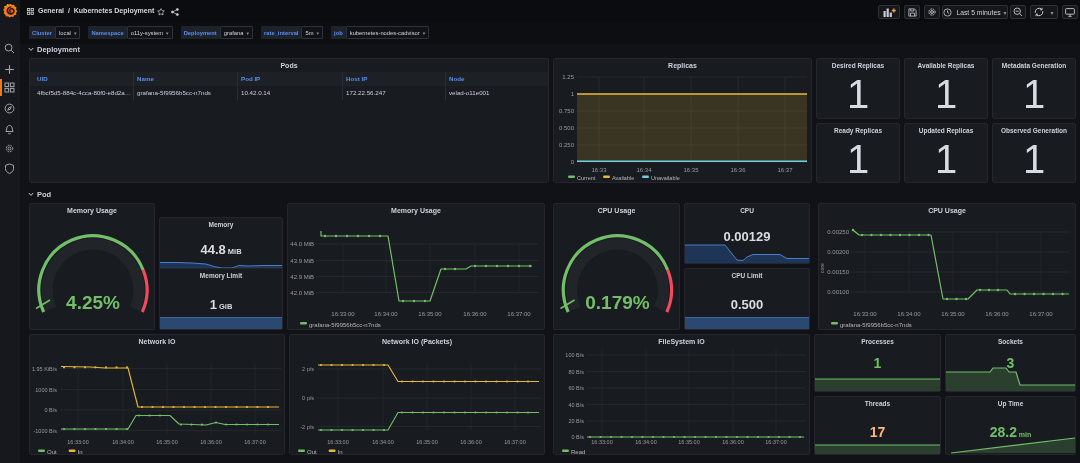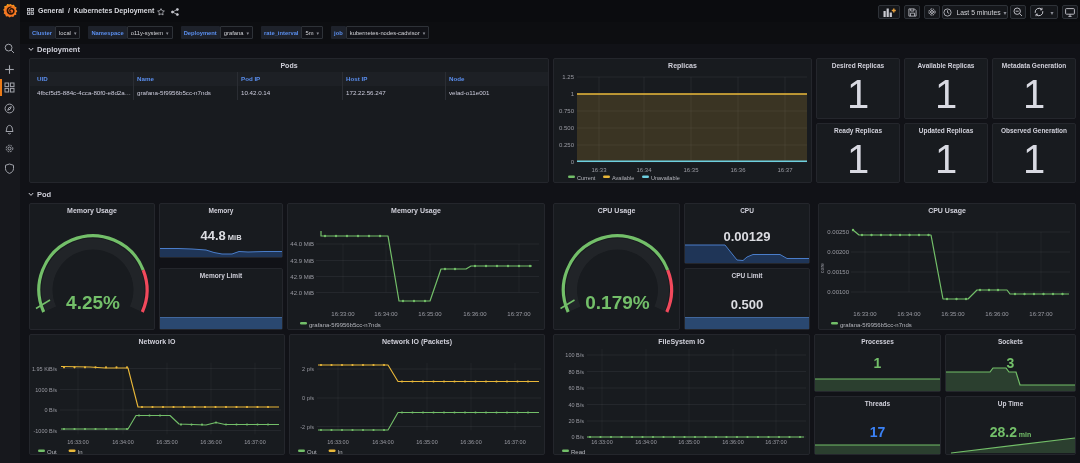--- a/index.html
+++ b/index.html
@@ -273,30 +273,31 @@
 <div class="panel" style="left:553px;top:203px;width:127px;height:127px">
     <div class="pt">CPU Usage</div>
     <svg width="127" height="127" viewBox="0 0 127 127">
       <path d="M 21.5 104.7 A 46 46 0 1 1 105.5 104.7" fill="none" stroke="rgba(255,255,255,0.045)" stroke-width="11"></path>
       <path d="M 14.2 108.0 A 54 54 0 1 1 113.7 66.1" fill="none" stroke="#73bf69" stroke-width="3.2"></path>
       <path d="M 113.7 66.1 A 54 54 0 0 1 112.8 108.0" fill="none" stroke="#f2495c" stroke-width="3.2"></path>
       <line x1="20.5" y1="96" x2="6.5" y2="104.5" stroke="#73bf69" stroke-width="1.5"></line>
       <text x="63.5" y="105" font-size="19" font-weight="700" fill="#73bf69" text-anchor="middle">0.179%</text>
     </svg>
   </div>
-<div class="panel" style="left:159px;top:203px;width:124px;height:55px">
+<div class="panel" style="left:159px;top:217px;width:124px;height:55px">
     <div class="pt" style="font-size:6.5px">Memory</div>
     <div class="big1" style="top:24px;font-size:13px;line-height:15px;font-weight:700;color:#dcdde2">44.8<span style="font-size:7.5px">&nbsp;MiB</span></div>
     <svg style="top:auto;bottom:0" width="122" height="18" viewBox="0 0 122 18">
       <polygon points="0.0,9.5 18.0,9.5 32.0,10.0 46.0,11.0 54.0,13.5 62.0,15.0 72.0,15.0 79.0,12.5 88.0,13.0 104.0,12.5 122.0,12.5 122,18 0,18" fill="rgba(50,116,217,0.30)"></polygon>
       <polyline points="0.0,9.5 18.0,9.5 32.0,10.0 46.0,11.0 54.0,13.5 62.0,15.0 72.0,15.0 79.0,12.5 88.0,13.0 104.0,12.5 122.0,12.5" fill="none" stroke="#4a7dc9" stroke-width="1"></polyline>
     </svg>
   </div>
 <div class="panel" style="left:159px;top:268px;width:124px;height:62px">
     <div class="pt" style="font-size:6.5px">Memory Limit</div>
+    <div class="big1" style="top:28px;font-size:13px;line-height:15px;font-weight:700;color:#dcdde2">1<span style="font-size:7.5px">&nbsp;GiB</span></div>
     <div class="abs" style="left:0;right:0;bottom:0;height:12px;background:#2a4870;border-top:1px solid #41679c"></div>
   </div>
 <div class="panel" style="left:684px;top:203px;width:126px;height:61px">
     <div class="pt" style="font-size:6.5px">CPU</div>
     <div class="big1" style="top:25px;font-size:13px;line-height:15px;font-weight:700;color:#dcdde2">0.00129</div>
     <svg style="top:auto;bottom:0" width="124" height="22" viewBox="0 0 124 22">
       <polygon points="0.0,4.0 40.0,4.0 52.0,19.0 58.0,19.5 62.0,16.0 68.0,13.5 95.0,13.5 102.0,17.5 124.0,17.5 124,22 0,22" fill="rgba(50,116,217,0.30)"></polygon>
       <polyline points="0.0,4.0 40.0,4.0 52.0,19.0 58.0,19.5 62.0,16.0 68.0,13.5 95.0,13.5 102.0,17.5 124.0,17.5" fill="none" stroke="#4a7dc9" stroke-width="1"></polyline>
     </svg>
   </div>
@@ -593,21 +594,21 @@
 <div class="panel" style="left:945px;top:334px;width:131px;height:58px">
     <div class="pt" style="font-size:6.5px">Sockets</div>
     <div class="big1" style="top:20px;font-size:14px;line-height:16px;font-weight:700;color:#73bf69">3</div>
     <svg width="129" height="56" viewBox="0 0 129 56">
       <polygon points="0.0,37.0 44.0,37.0 47.0,33.0 60.0,33.0 63.0,37.0 70.0,37.0 74.0,50.0 129.0,50.0 129,56 0,56" fill="rgba(115,191,105,0.22)"></polygon>
       <polyline points="0.0,37.0 44.0,37.0 47.0,33.0 60.0,33.0 63.0,37.0 70.0,37.0 74.0,50.0 129.0,50.0" fill="none" stroke="#73bf69" stroke-width="1.2"></polyline>
     </svg>
   </div>
 <div class="panel" style="left:814px;top:396px;width:127px;height:59px">
     <div class="pt" style="font-size:6.5px">Threads</div>
-    <div class="big1" style="top:27px;font-size:14px;line-height:16px;font-weight:700;color:#3b82f6">17</div>
+    <div class="big1" style="top:27px;font-size:14px;line-height:16px;font-weight:700;color:#fdba74">17</div>
     <svg style="top:auto;bottom:0" width="125" height="10" viewBox="0 0 125 10">
       <rect x="0" y="1" width="125" height="9" fill="rgba(115,191,105,0.22)"></rect>
       <line x1="0" y1="1" x2="125" y2="1" stroke="#73bf69" stroke-width="1.2"></line>
     </svg>
   </div>
 <div class="panel" style="left:945px;top:396px;width:131px;height:59px">
     <div class="pt" style="font-size:6.5px">Up Time</div>
     <div class="big1" style="top:27px;font-size:14px;line-height:16px;font-weight:700;color:#73bf69">28.2<span style="font-size:7px">&nbsp;min</span></div>
     <svg width="129" height="57" viewBox="0 0 129 57">
       <polygon points="5,56 129,41 129,56" fill="rgba(115,191,105,0.22)"></polygon>

